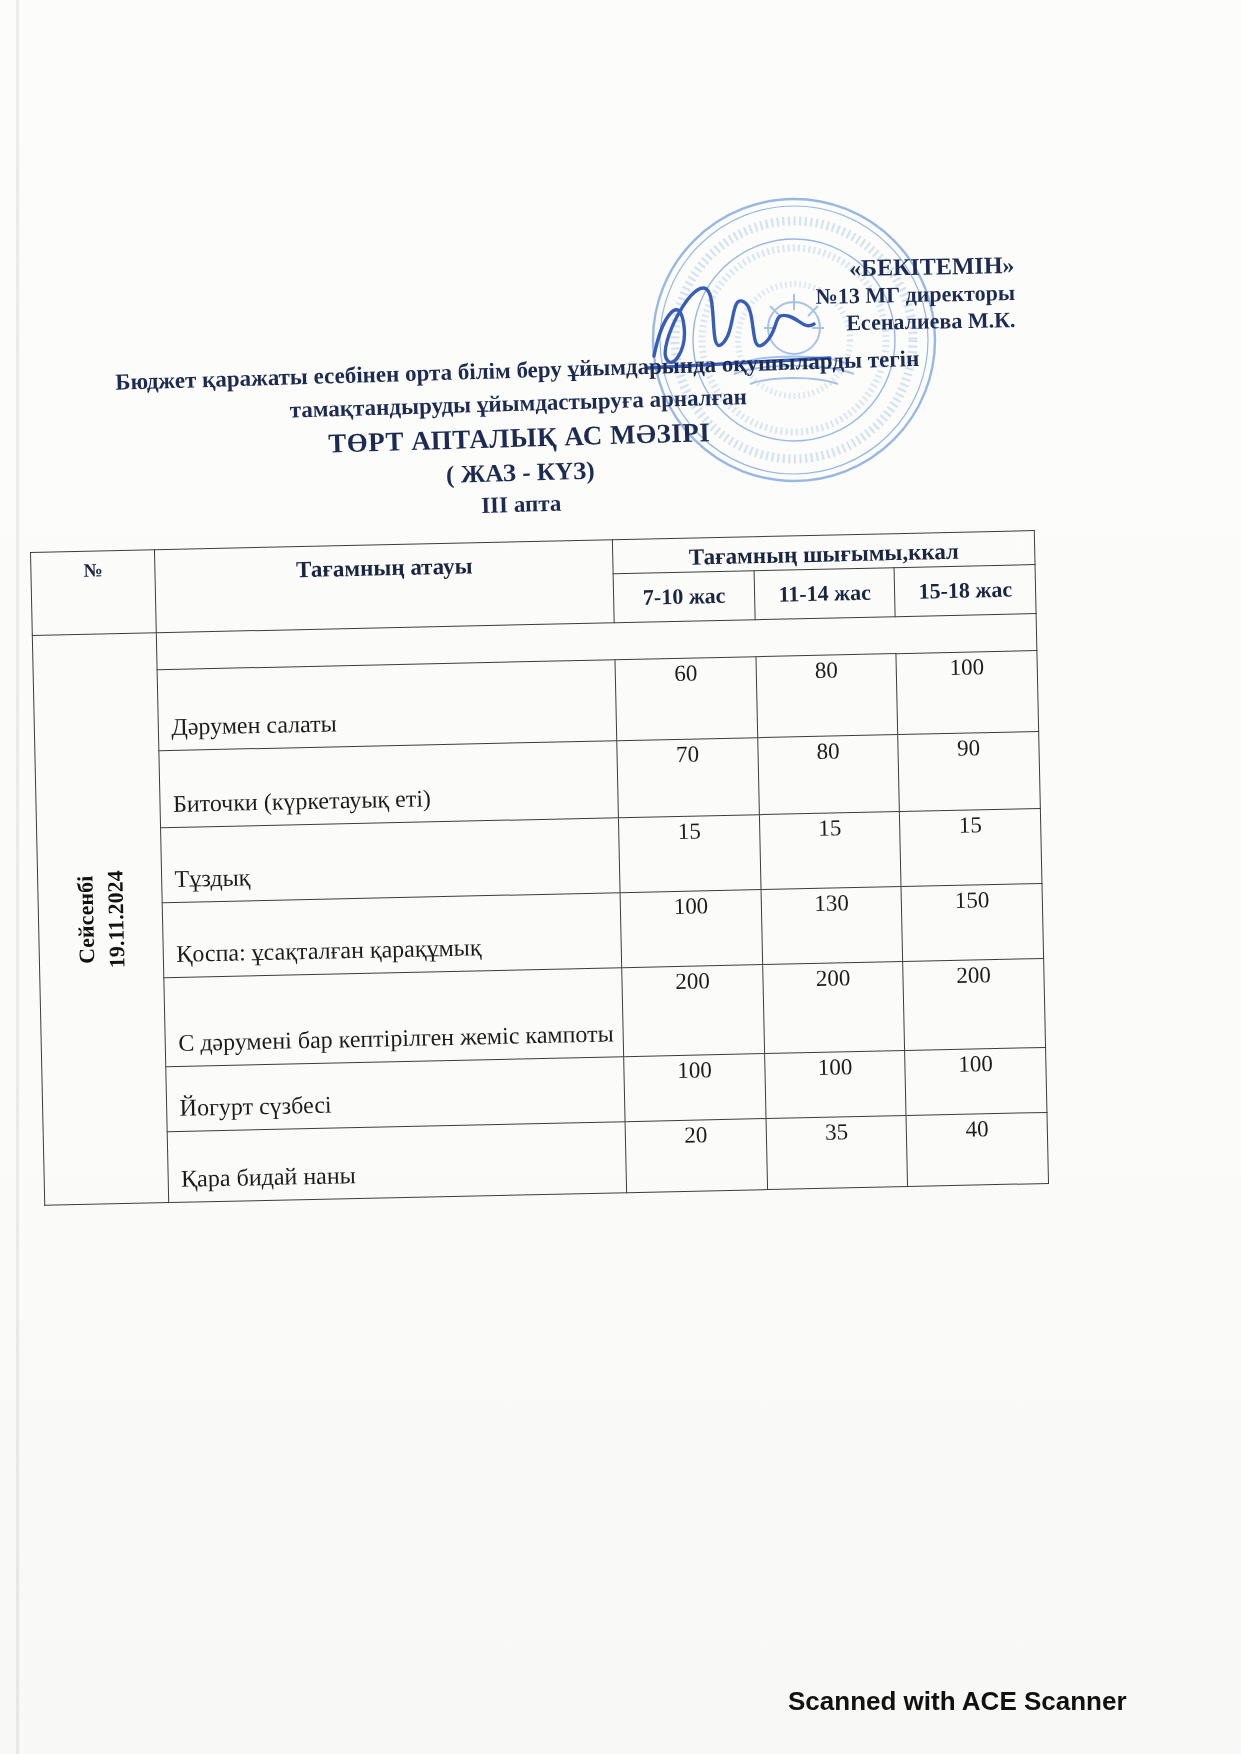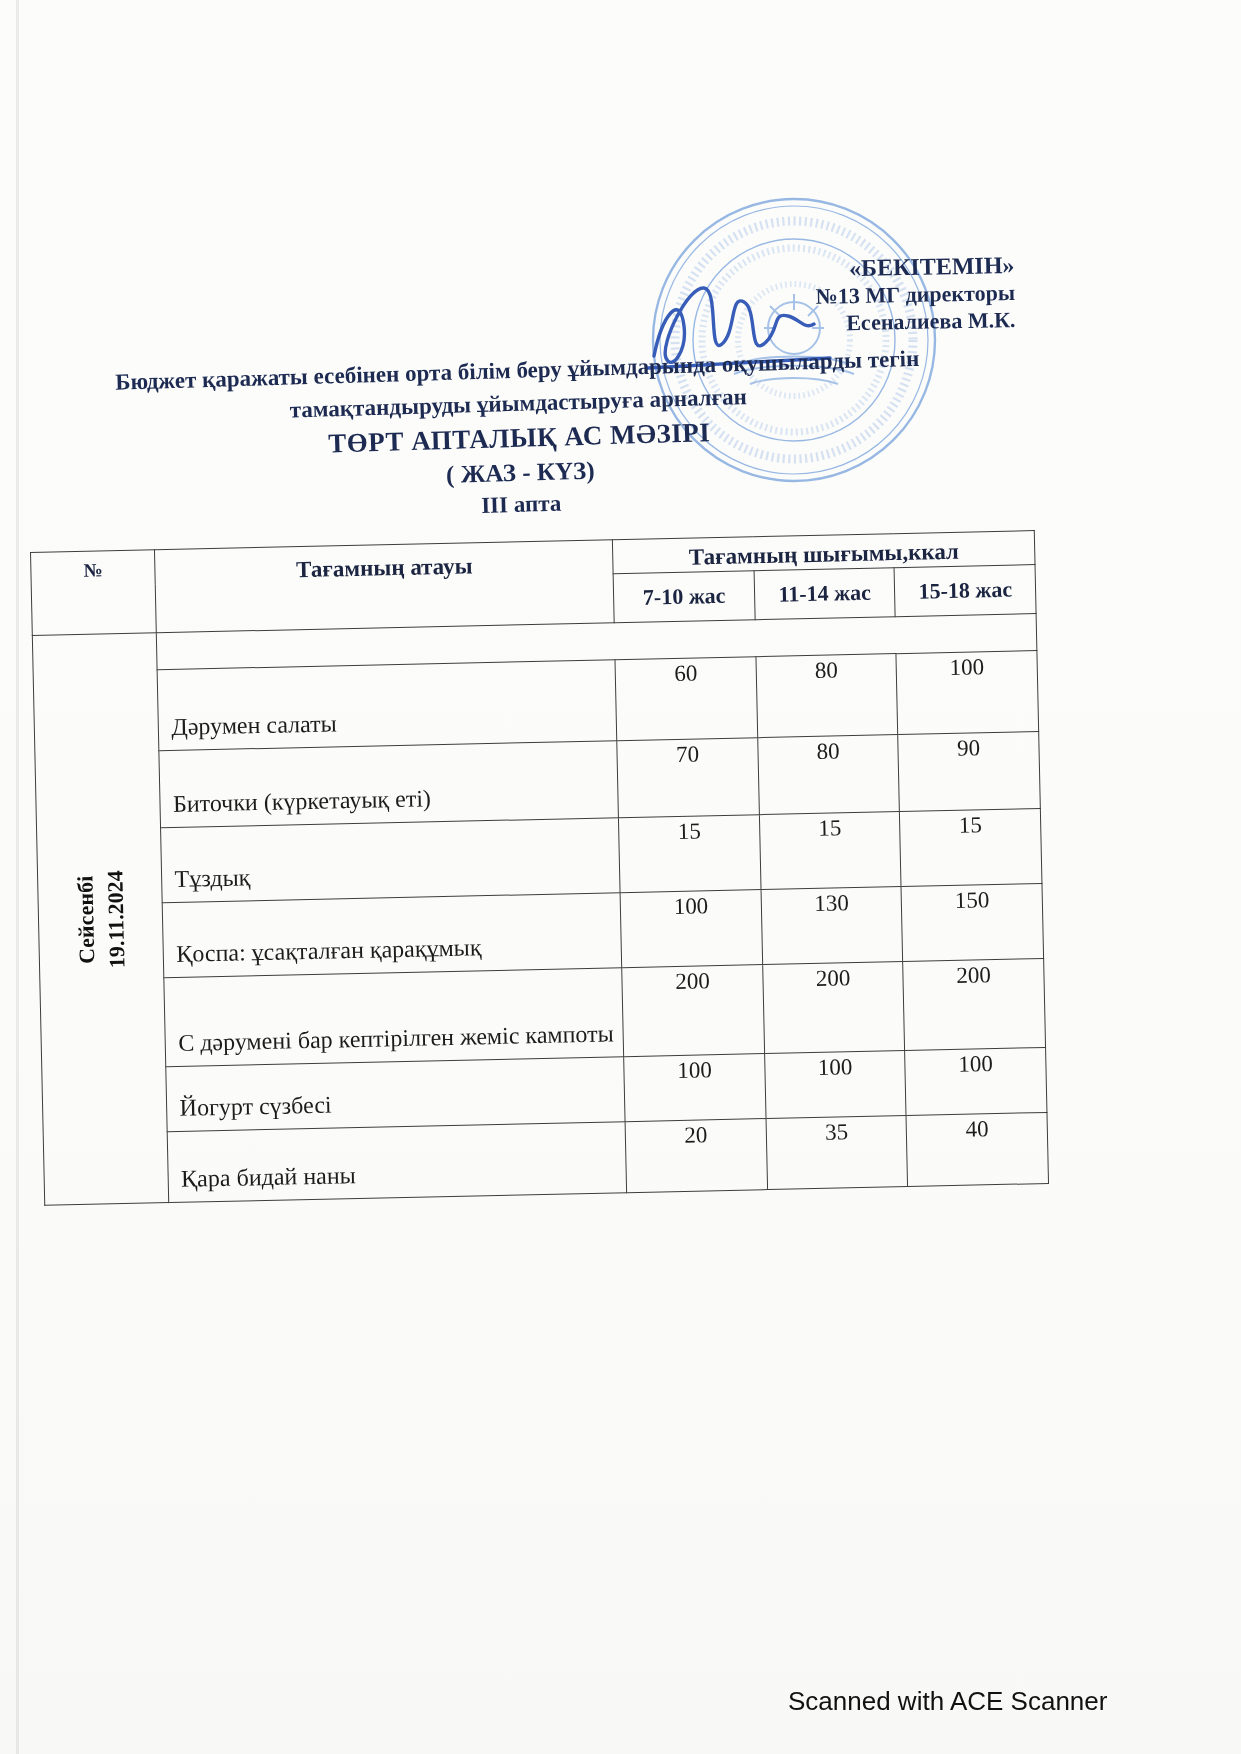--- a/index.html
+++ b/index.html
@@ -62,21 +62,21 @@
   }
   td.dish{vertical-align:bottom;padding:0 8px 8px 12px;font-size:24px;color:#1c1c1c;line-height:1.25;}
   td.val{vertical-align:top;padding-top:2px;text-align:center;font-size:23px;color:#1c1c1c;}
   tr.r1 td{height:72px;} tr.r2 td{height:68px;} tr.r3 td{height:66px;}
   tr.r4 td{height:66px;} tr.r5 td{height:80px;} tr.r6 td{height:56px;}
   tr.r7 td{height:62px;}
   
   .scan-footer{
     position:absolute;left:788px;top:1686px;z-index:2;white-space:nowrap;
     font-family:"Liberation Sans","DejaVu Sans",sans-serif;
-    font-size:26px;color:#111;
+    font-size:26px;color:#111;font-weight:bold;
   }
 </style>
 </head>
 <body>
 
 <div class="scan-streak"></div>
 
 <div class="stamp-wrap">
   <svg width="345" height="305" viewBox="0 0 345 305">
     <g stroke="#5b8fd6" fill="none" opacity="0.62">

